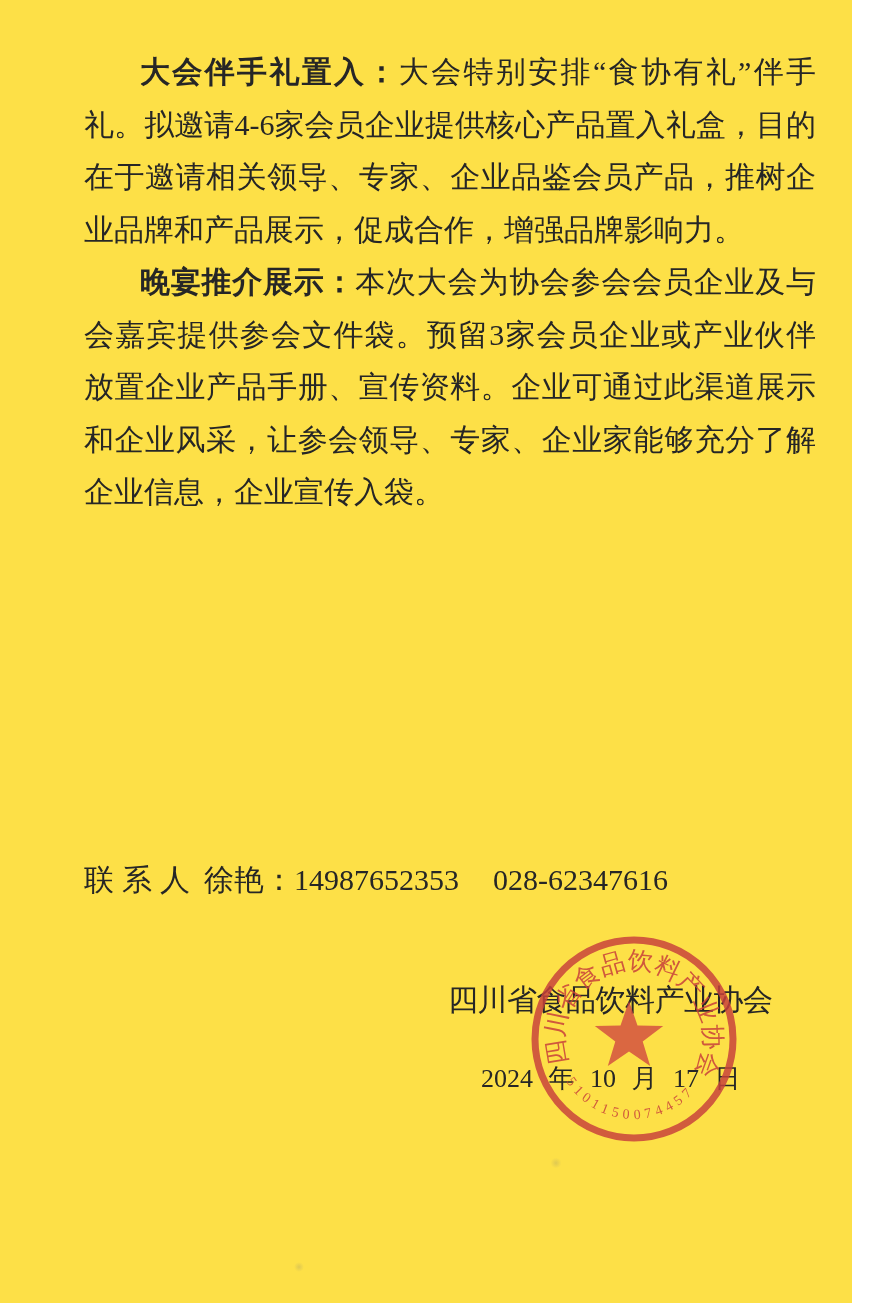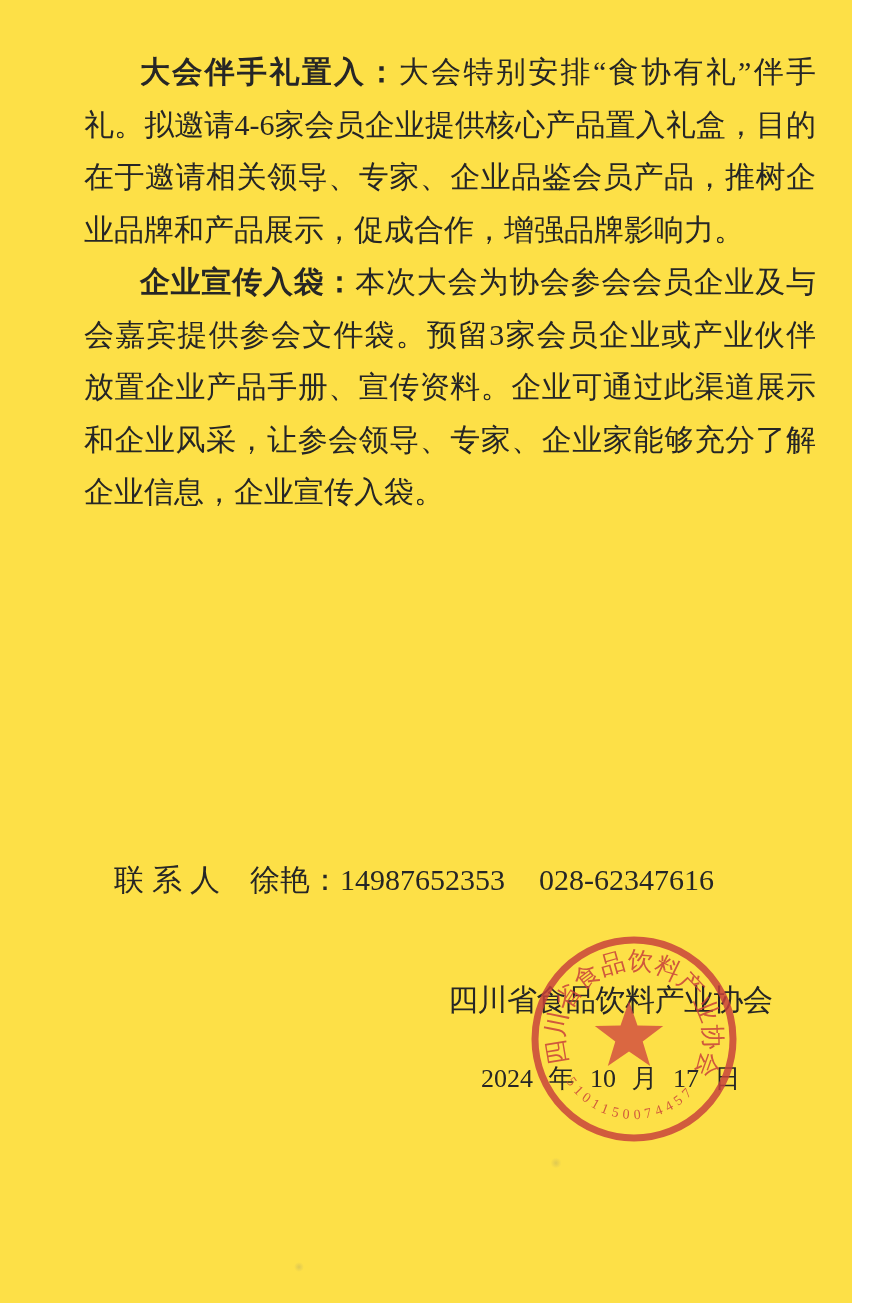--- a/index.html
+++ b/index.html
@@ -17,22 +17,22 @@
   }
   .para {
     margin:0; font-size:30px; line-height:52.5px;
     text-align:justify; text-justify:inter-character;
     text-indent:56px; color:#262626;
   }
   .lead { font-weight:bold; }
   .contact {
     position:absolute; left:84px; top:860px; font-size:30px; white-space:nowrap; color:#262626;
   }
-  .contact-label { letter-spacing:8px;margin-left:30px; }
-  .contact-name { margin-left:22px; }
+  .contact-label { letter-spacing:8px; }
+  .contact-name { margin-left:6px; }
   .contact-phone { margin-left:34px; }
   .sig-org {
     position:absolute; left:448px; top:980px; font-size:30px;
     letter-spacing:-0.5px; white-space:nowrap; color:#262626;
   }
   .sig-date {
     position:absolute; left:481px; top:1061px; font-size:26px;
     word-spacing:9px; white-space:nowrap; color:#262626;font-family:Liberation Serif, serif;
   }
   .seal {
@@ -50,21 +50,21 @@
   .speck1 { left:550px; top:1158px; width:12px; height:10px; }
   .speck2 { left:294px; top:1262px; width:10px; height:10px; }
 </style>
 </head>
 <body>
 
 <div class="page">
 
   <div class="content">
     <p class="para"><span class="lead">大会伴手礼置入：</span><span>大会特别安排“食协有礼”伴手礼。拟邀请4-6家会员企业提供核心产品置入礼盒，目的在于邀请相关领导、专家、企业品鉴会员产品，推树企业品牌和产品展示，促成合作，增强品牌影响力。</span></p>
-    <p class="para"><span class="lead">企业宣传入袋：</span><span>本次大会为协会参会会员企业及与会嘉宾提供参会文件袋。预留3家会员企业或产业伙伴放置企业产品手册、宣传资料。企业可通过此渠道展示和企业风采，让参会领导、专家、企业家能够充分了解企业信息，企业宣传入袋。</span></p>
+    <p class="para"><span class="lead">晚宴推介展示：</span><span>本次大会为协会参会会员企业及与会嘉宾提供参会文件袋。预留3家会员企业或产业伙伴放置企业产品手册、宣传资料。企业可通过此渠道展示和企业风采，让参会领导、专家、企业家能够充分了解企业信息，企业宣传入袋。</span></p>
   </div>
 
   <div class="contact">
     <span class="contact-label">联系人</span><span class="contact-name">徐艳：</span><span>14987652353</span><span class="contact-phone">028-62347616</span>
   </div>
 
   <div class="sig-org">四川省食品饮料产业协会</div>
   <div class="sig-date">2024 年 10 月 17 日</div>
 
   <svg class="seal" viewBox="0 0 212 212" xmlns="http://www.w3.org/2000/svg">

